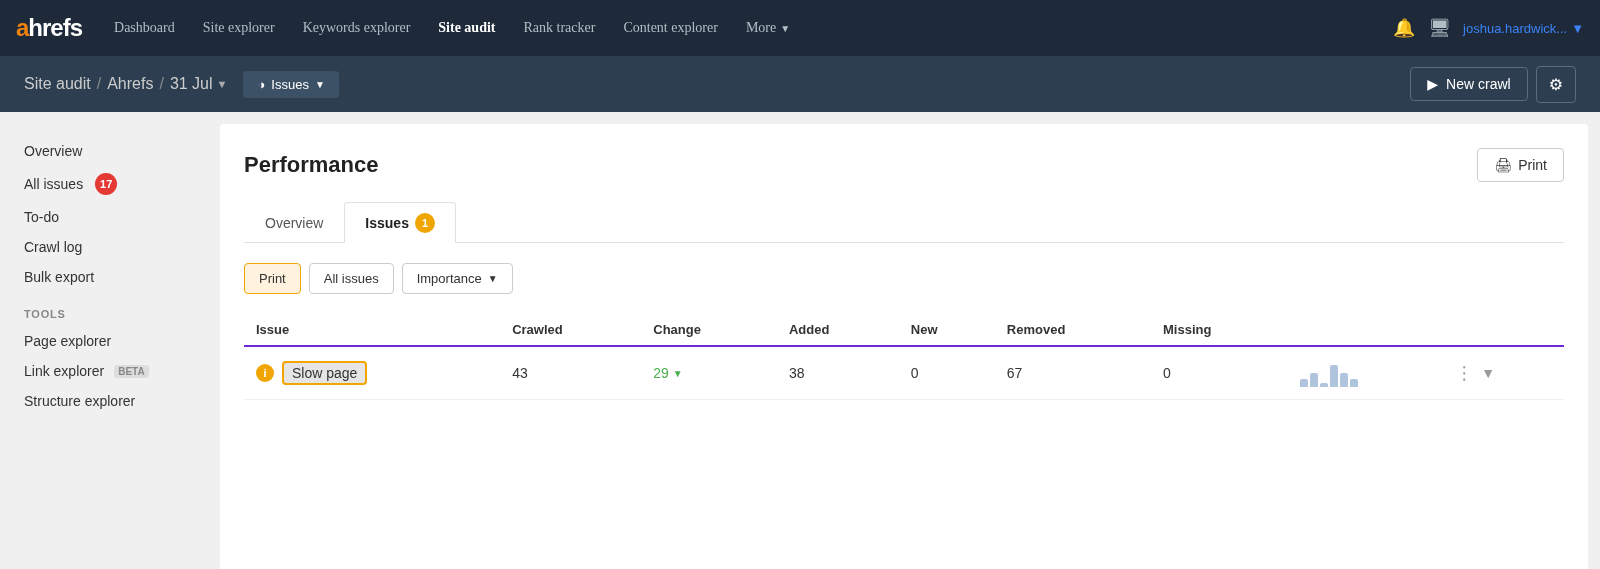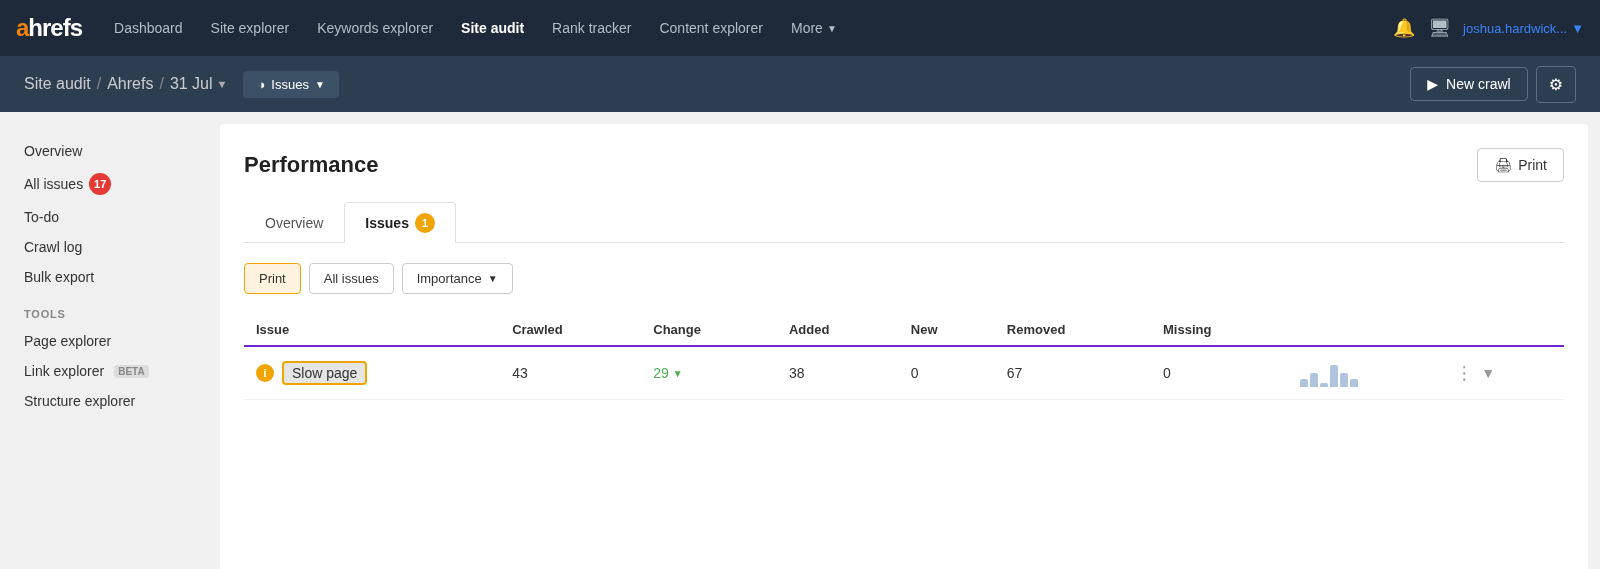--- a/index.html
+++ b/index.html
@@ -19,20 +19,21 @@
     }
     .logo-text {
       font-size: 24px; font-weight: 900; color: white; letter-spacing: -1px;
     }
     .logo-a {
       color: #f0820f;
     }
     .nav-item {
       color: #b0bec5; font-size: 14px; padding: 8px 12px; cursor: pointer; white-space: nowrap;
       border-radius: 4px;
+      font-family: Liberation Serif, serif;
     }
     .nav-item.active { color: white; font-weight: 600; }
     .nav-spacer { flex: 1; }
     .nav-icons { display: flex; align-items: center; gap: 12px; }
     .nav-icon { color: #b0bec5; font-size: 18px; cursor: pointer; }
     .nav-user { color: #3b82f6; font-size: 13px; cursor: pointer; display: flex; align-items: center; gap: 4px; text-align: right; }
 
     
     .subheader {
       background: #2c3e50;
@@ -75,20 +76,21 @@
       padding: 24px 16px;
       flex-shrink: 0;
     }
     .sidebar-item {
       padding: 7px 8px; cursor: pointer; color: #333; font-size: 14px; border-radius: 4px;
       display: flex; align-items: center; gap: 6px; position: relative;
     }
     .sidebar-badge {
       background: #e53935; color: white; border-radius: 50%; width: 22px; height: 22px;
       display: flex; align-items: center; justify-content: center; font-size: 11px; font-weight: 700;
+      margin-left: 6px;
     }
     .sidebar-section {
       font-size: 11px; font-weight: 700; color: #888; letter-spacing: 0.8px;
       padding: 16px 8px 6px; text-transform: uppercase;
     }
     .sidebar-beta {
       font-size: 10px; color: #888; background: #ddd; padding: 1px 4px; border-radius: 3px;
       margin-left: 4px; font-weight: 600;
     }
 

